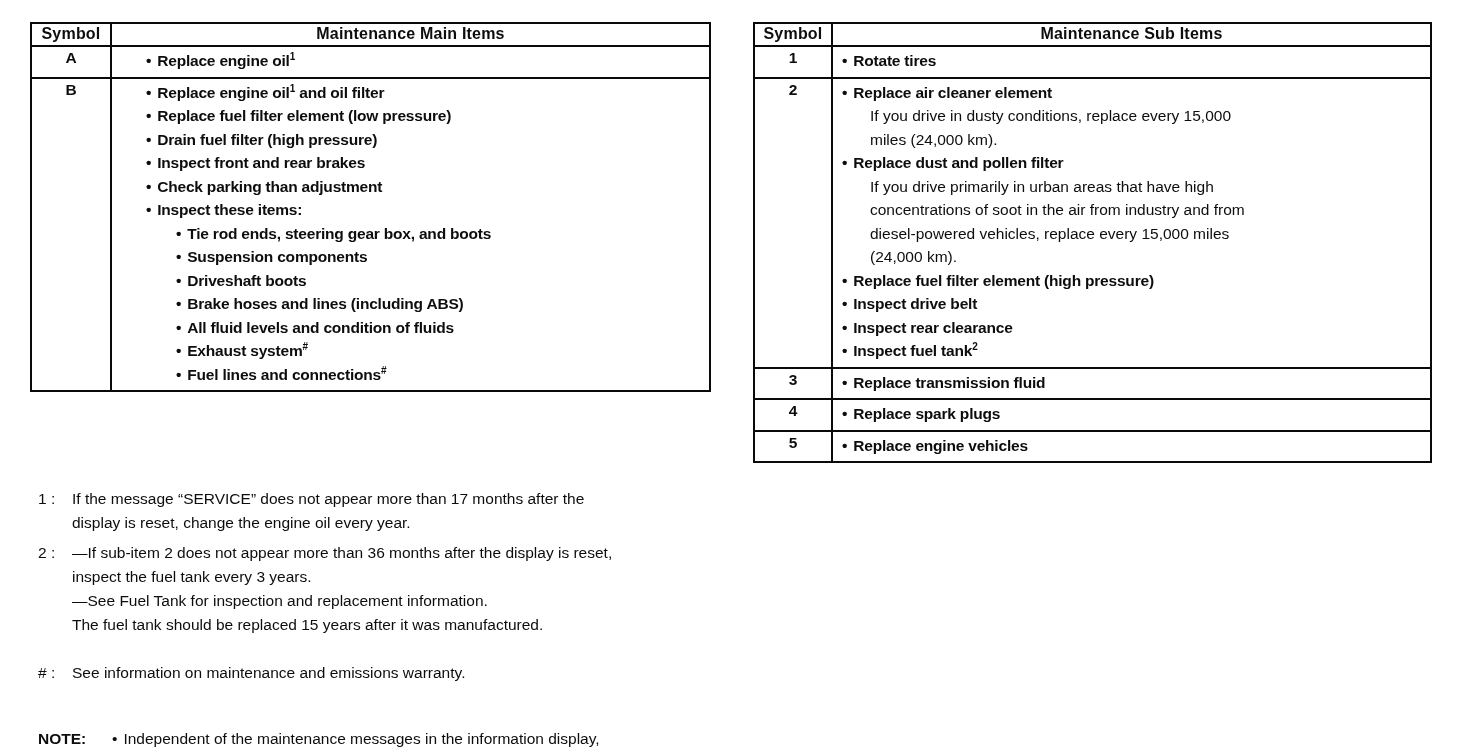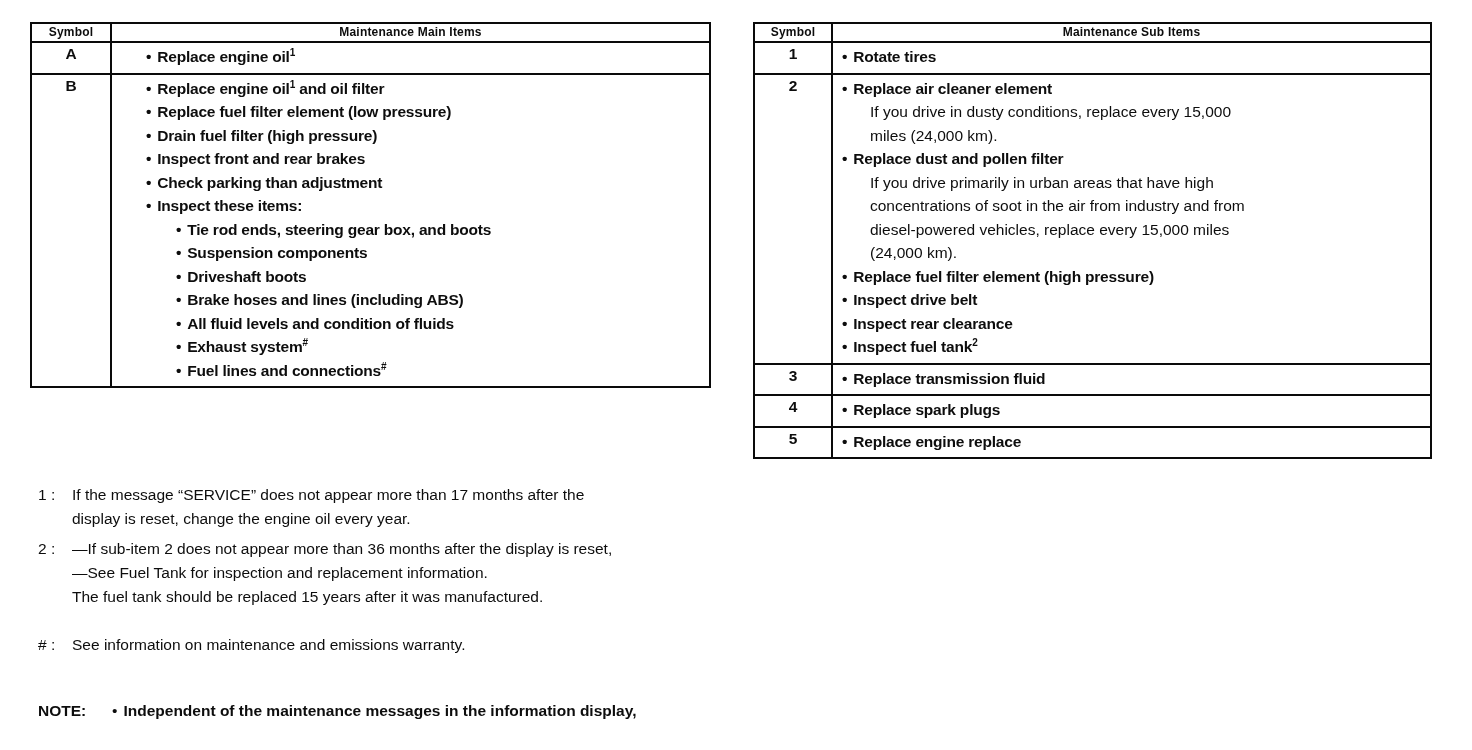--- a/index.html
+++ b/index.html
@@ -11,21 +11,21 @@
   }
   .page { padding:22px 0 0 30px; }
 
   .tables-row { display:flex; gap:42px; align-items:flex-start; }
 
   table.maint-table { border-collapse:collapse; background:#fff; }
   .main-table { width:681px; }
   .sub-table  { width:679px; }
   .maint-table th, .maint-table td { border:2px solid #0a0a0a; vertical-align:top; }
   .maint-table th {
-    font-size:12px; font-weight:700; text-align:center;
+    font-size:16px; font-weight:700; text-align:center;
     padding:1px 4px 2px; letter-spacing:0.2px;
   }
   col.sym-col-main { width:80px; }
   col.sym-col-sub  { width:78px; }
   td.sym-cell {
     text-align:center; font-weight:700; font-size:15.5px;
     padding-top:2px; letter-spacing:-0.2px;
   }
   td.items-cell { padding:2px 6px 4px; }
   .main-table td.items-cell { padding-left:34px; }
@@ -41,21 +41,21 @@
   .footnote { display:flex; font-size:15.5px; line-height:24px; }
   .footnote + .footnote { margin-top:6px; }
   .footnote:last-child { margin-top:24px; }
   .fn-marker { flex:none; width:34px; }
   .fn-text div { white-space:pre; }
 
   .note-block { display:flex; margin:42px 0 0 8px; font-size:15.5px; line-height:23.5px; }
   .note-label { flex:none; width:74px;font-weight:bold; }
   .note-item { display:flex; align-items:baseline; }
   .note-item .bullet { font-weight:400; }
-  .note-item-text div { white-space:pre;font-weight:bold; }
+  .note-item-text div { white-space:pre; }
 </style>
 </head>
 <body>
 
 <div class="page">
 
   <div class="tables-row">
 
     <table class="maint-table main-table">
       <colgroup>
@@ -222,41 +222,42 @@
                 <span class="bullet">•</span>
                 <span>Replace spark plugs</span>
               </div>
             </td>
           </tr>
           <tr>
             <td class="sym-cell">5</td>
             <td class="items-cell">
               <div class="item-line bold" style="padding-left: 0px;">
                 <span class="bullet">•</span>
-                <span>Replace engine replace</span>
+                <span>Replace engine vehicles</span>
               </div>
             </td>
           </tr>
         </tbody>
     </table>
 
   </div>
 
   <div class="footnotes" id="footnotes">
       <div class="footnote">
         <span class="fn-marker">1 :</span>
         <div class="fn-text">
           <div>If the message “SERVICE” does not appear more than 17 months after the</div>
           <div>display is reset, change the engine oil every year.</div>
         </div>
       </div>
       <div class="footnote">
         <span class="fn-marker">2 :</span>
         <div class="fn-text">
           <div>—If sub-item 2 does not appear more than 36 months after the display is reset,</div>
+          <div>inspect the fuel tank every 3 years.</div>
           <div>—See Fuel Tank for inspection and replacement information.</div>
           <div>The fuel tank should be replaced 15 years after it was manufactured.</div>
         </div>
       </div>
       <div class="footnote">
         <span class="fn-marker"># :</span>
         <div class="fn-text">
           <div>See information on maintenance and emissions warranty.</div>
         </div>
       </div>

